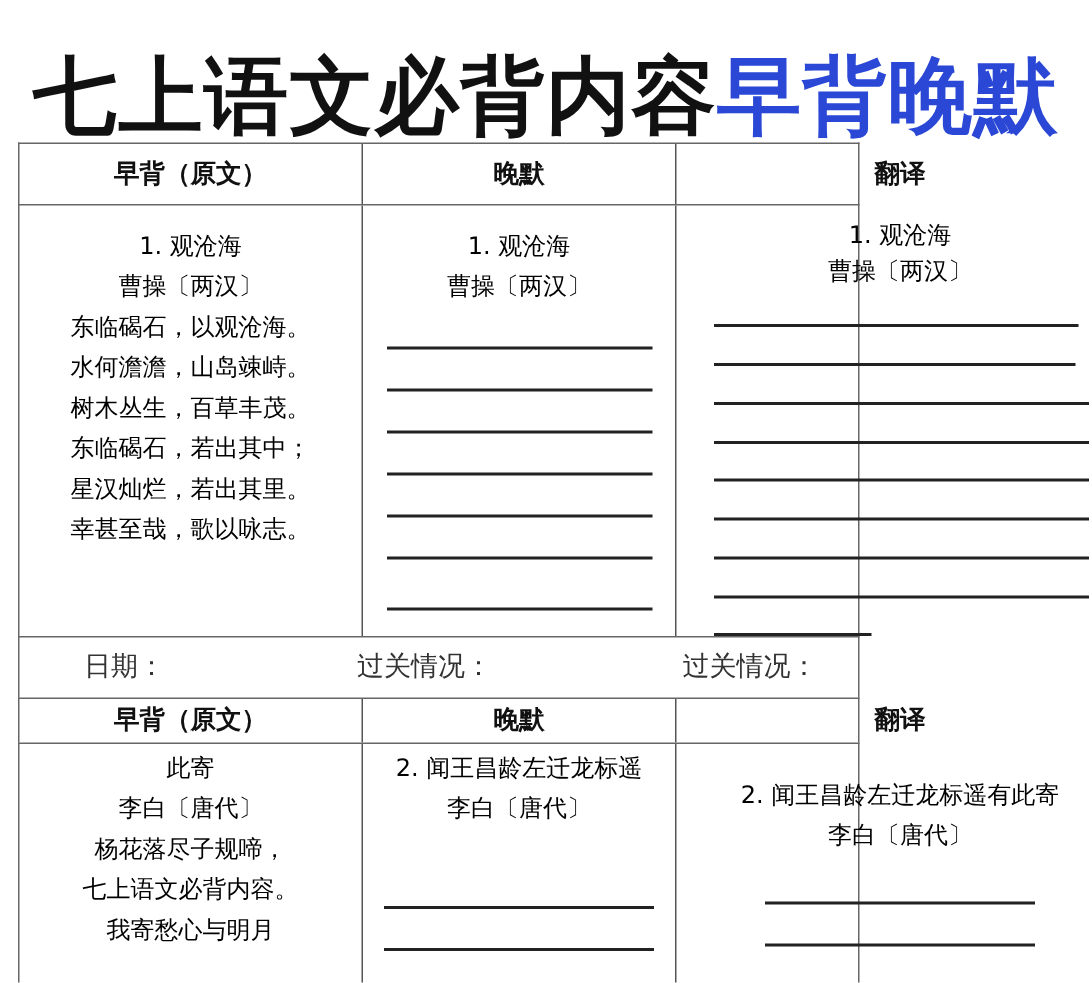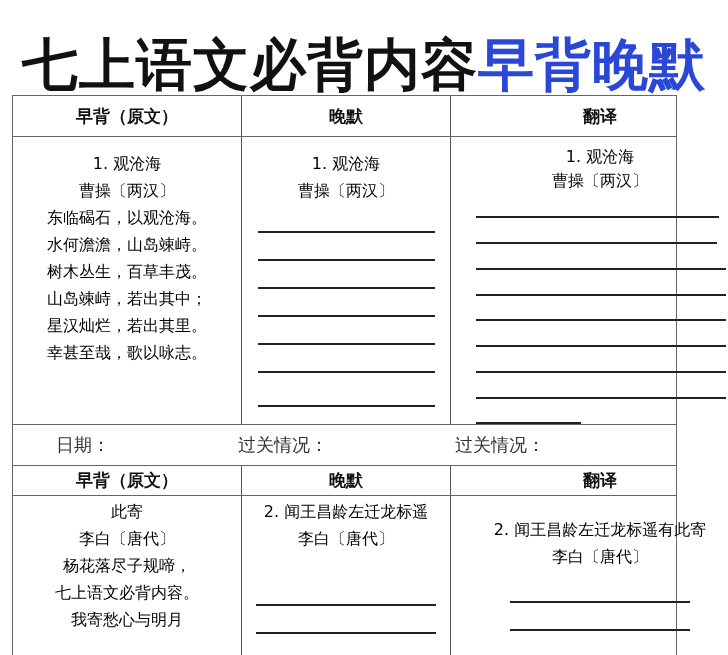--- a/index.html
+++ b/index.html
@@ -3,21 +3,21 @@
 <meta charset="utf-8">
 <style>
   html, body { margin:0; padding:0; background:#ffffff; }
   body { width:728px; height:655px; overflow:hidden; position:relative;
          font-family:"DejaVu Sans", "Liberation Sans", sans-serif; color:#222; }
   .title { position:absolute; left:0; top:22px; width:728px; text-align:center;
            font-family:"DejaVu Serif", "Liberation Serif", serif; font-weight:bold;
            font-size:56px; line-height:60px; color:#111; letter-spacing:1px;margin-top:12px; }
   .title .hl { color:#2a47d6; }
   .tbl { position:absolute; left:12px; top:95px; width:701px; }
-  .row { position:absolute; left:0; width:665px; border-left:1.5px solid #666; border-right:1.5px solid #666;
+  .row { position:absolute; left:0; width:561px; border-left:1.5px solid #666; border-right:1.5px solid #666;
          border-top:1.5px solid #666; box-sizing:border-box; }
   .cell { position:absolute; top:0; bottom:0; box-sizing:border-box; }
   .c1 { left:0; width:229px; border-right:1.5px solid #555; }
   .c2 { left:229px; width:209px; border-right:1.5px solid #555; }
   .c3 { left:456px; width:262px; }
   .hdr { font-weight:bold; font-size:17px; text-align:center; color:#111; }
   .hdr span { display:block; line-height:40px; }
   .hdr2 span { line-height:29px; }
   .txt { font-size:16px; text-align:center; line-height:27px; color:#000000; }
   .line { position:absolute; height:2px; background:#222; }
@@ -43,21 +43,21 @@
       </div>
   </div>
 
   <div class="row" style="top:41px; height:288px;">
     <div class="cell c1 txt" style="padding-top:13px;">
       <div>1. 观沧海</div>
       <div>曹操〔两汉〕</div>
       <div>东临碣石，以观沧海。</div>
       <div>水何澹澹，山岛竦峙。</div>
       <div>树木丛生，百草丰茂。</div>
-      <div>山岛竦峙，若出其中；</div>
+      <div>东临碣石，若出其中；</div>
       <div>星汉灿烂，若出其里。</div>
       <div>幸甚至哉，歌以咏志。</div>
     </div>
     <div class="cell c2 txt" style="padding-top:13px;">
       <div>1. 观沧海</div>
       <div>曹操〔两汉〕</div>
       <div class="line" style="left:16px; width:177px; top:94px;"></div>
       <div class="line" style="left:16px; width:177px; top:122px;"></div>
       <div class="line" style="left:16px; width:177px; top:150px;"></div>
       <div class="line" style="left:16px; width:177px; top:178px;"></div>

